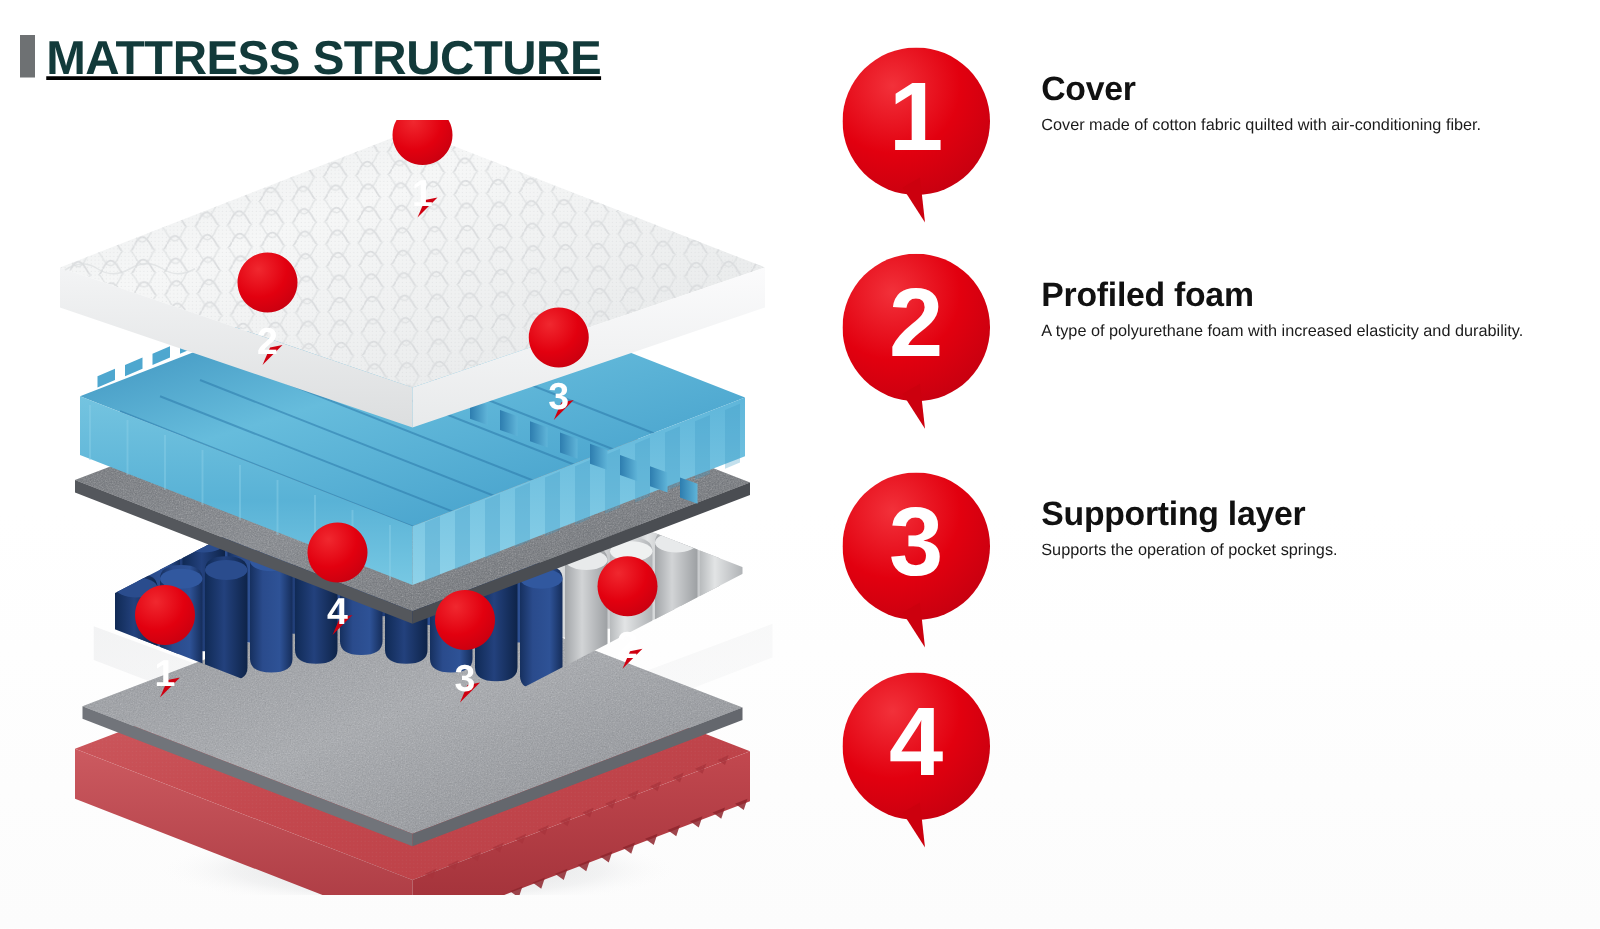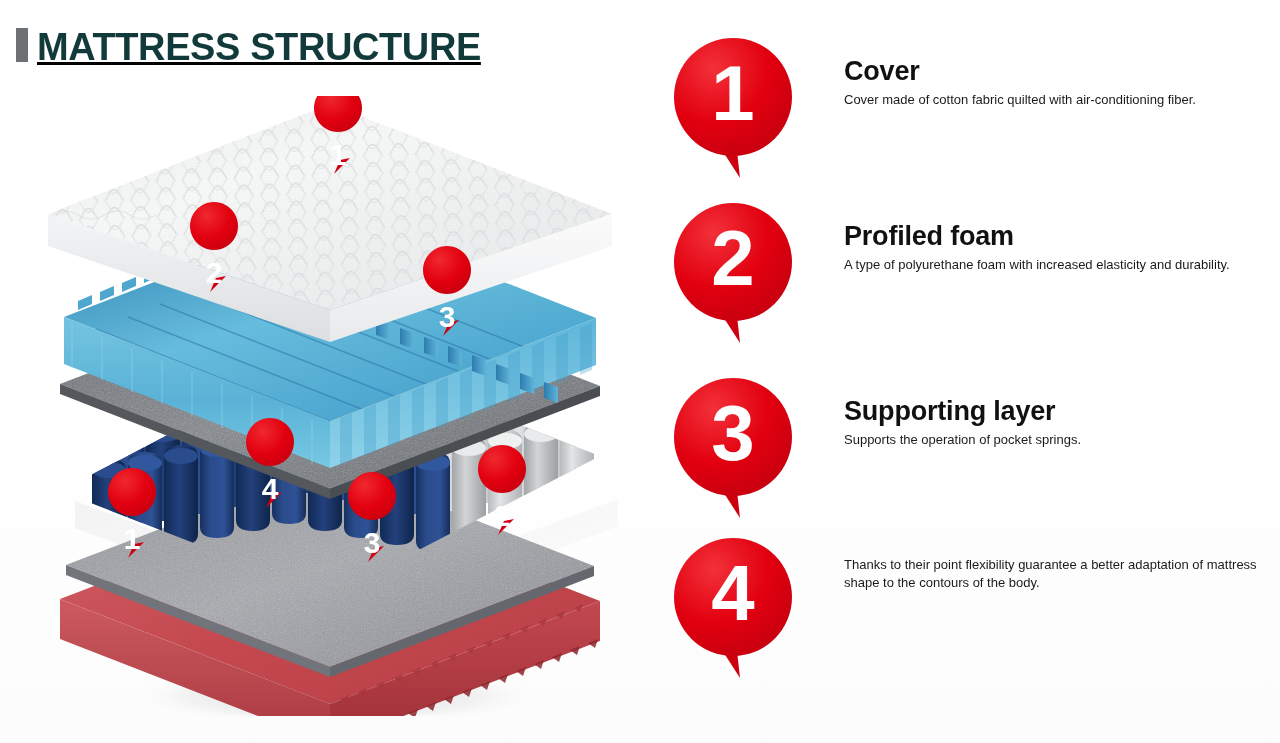--- a/index.html
+++ b/index.html
@@ -81,21 +81,21 @@
   .pin-big {
     position: relative;
     width: 118px;
     height: 150px;
     flex: 0 0 auto;
     margin-left: 12px;
   }
   .pin-big svg { display: block; }
 
   .legend-text {
-    margin-left: 52px;
+    margin-left: 41px;
     padding-top: 18px;
   }
   .legend-head {
     font-size: 27px;
     font-weight: 700;
     color: #111111;
     line-height: 1.12;
     margin: 0 0 5px 0;
     letter-spacing: -0.2px;
     white-space: nowrap;
@@ -626,17 +626,16 @@
             <stop offset="52%" stop-color="#e2000f"></stop>
             <stop offset="100%" stop-color="#c10010"></stop>
           </radialGradient>
         </defs>
         <circle cx="59" cy="59" r="59" fill="url(#bp4)"></circle>
         <path d="M48,112 L62,104 L66,140 Z" fill="#cc000e"></path>
         <text x="59" y="82" text-anchor="middle" font-family="Liberation Sans, sans-serif" font-size="78" font-weight="700" fill="#ffffff">4</text>
       </svg>
     </div>
     <div class="legend-text">
-      <div class="legend-body">Thanks to their point flexibility guarantee a better adaptation of mattress shape to the contours of the body.</div>
     </div>
   </div>
 
 </div>
 
 </body></html>

